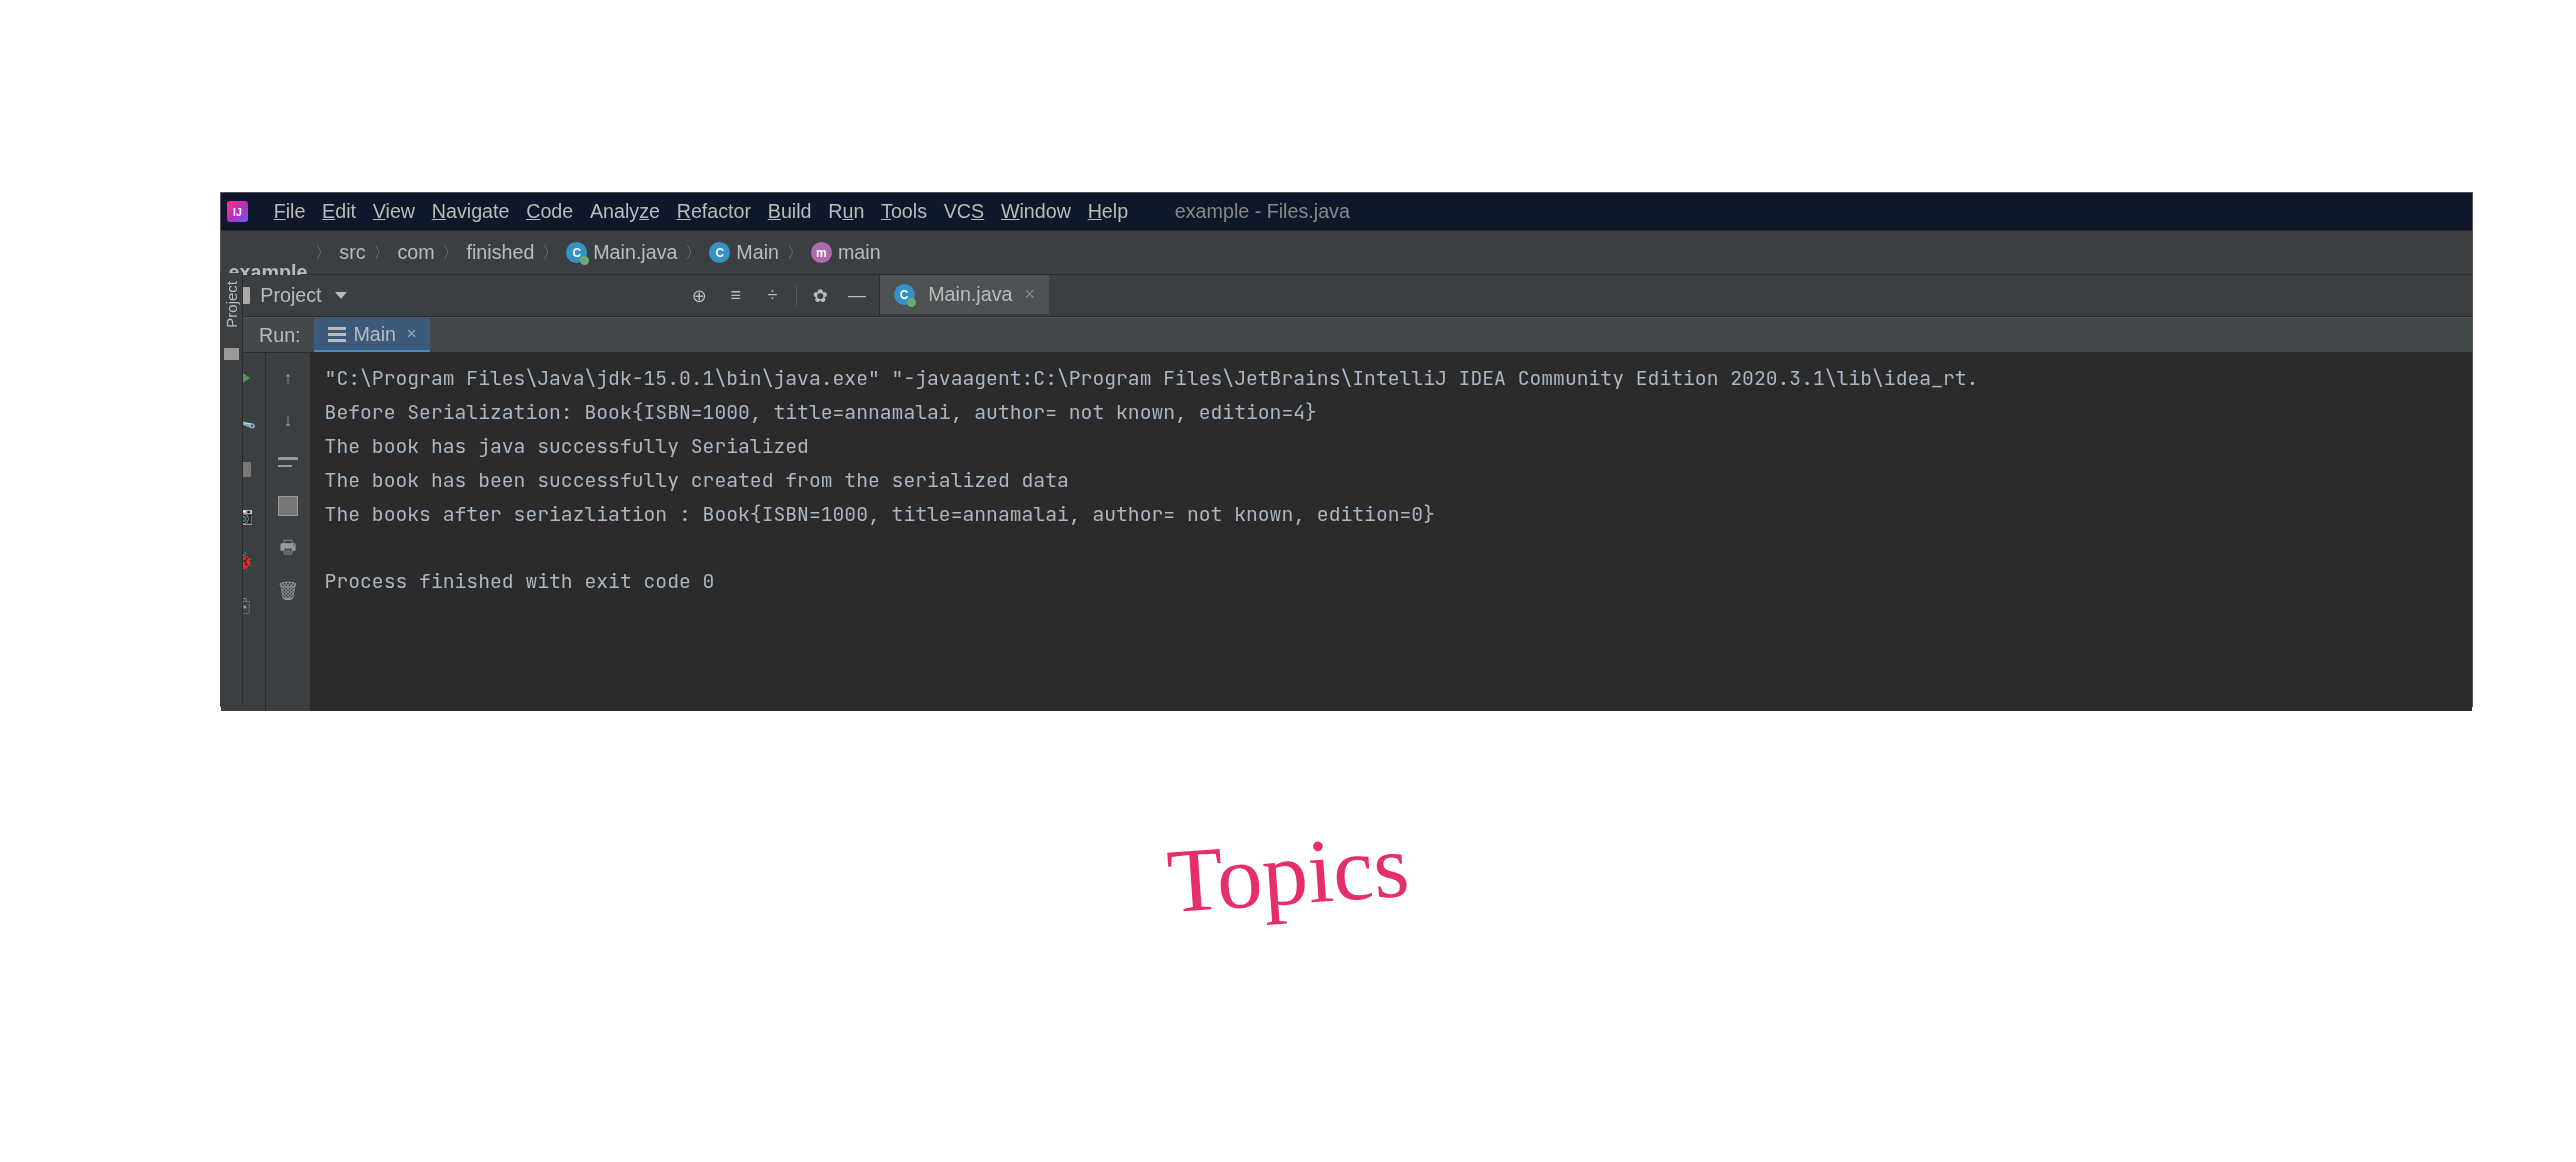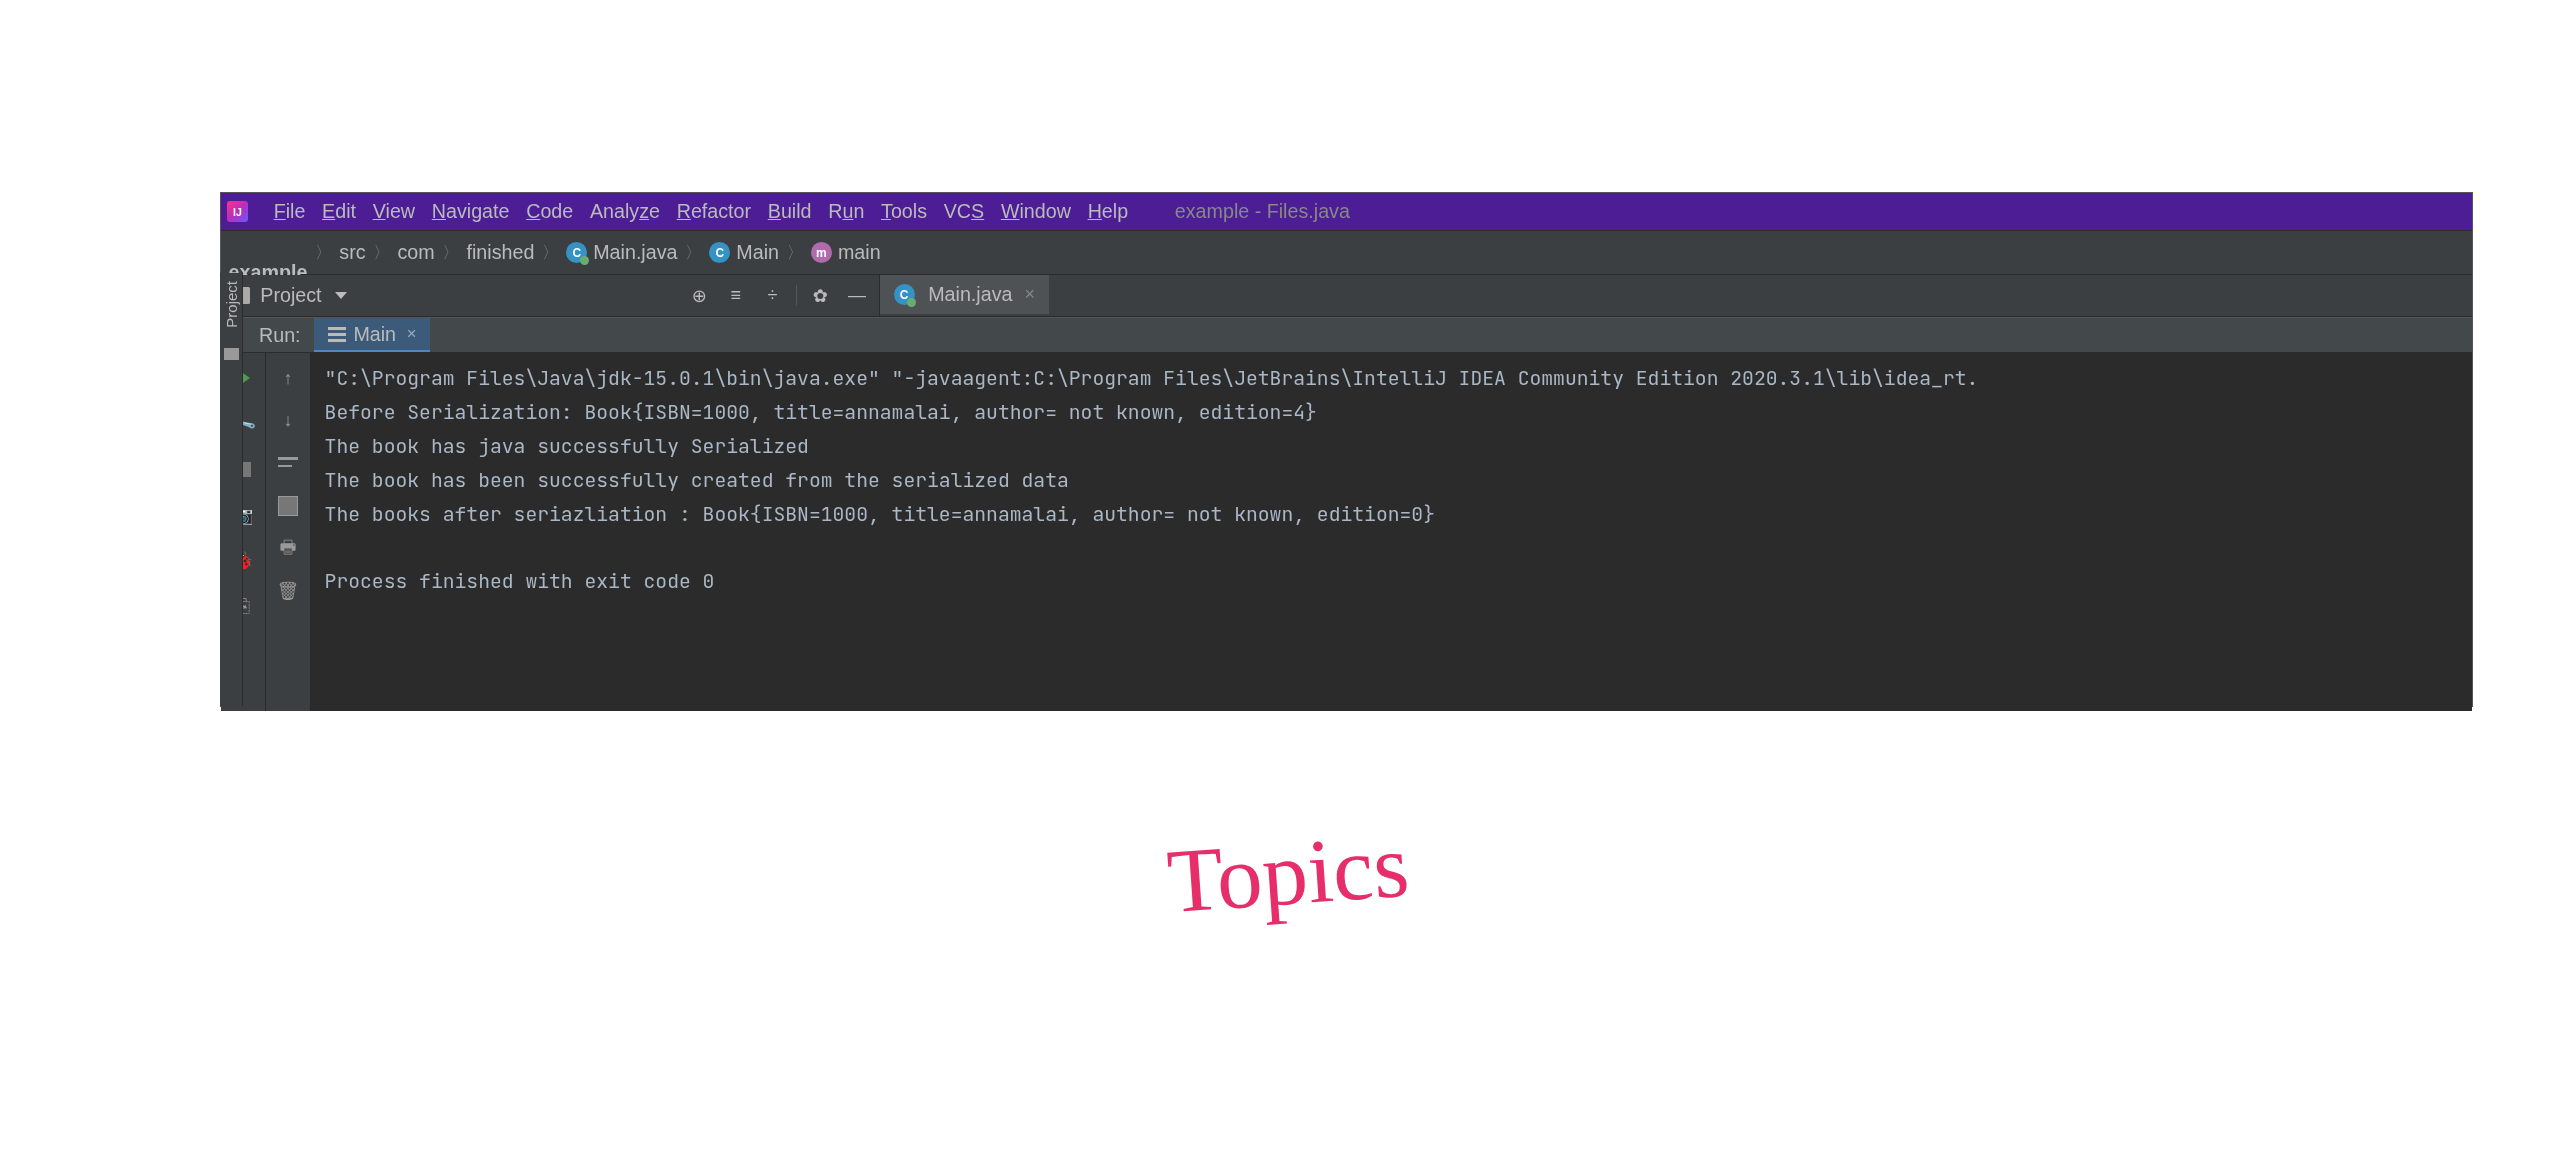--- a/index.html
+++ b/index.html
@@ -18,21 +18,21 @@
     height: 515px;
     background: #2b2b2b;
     color: #bbbbbb;
     font-size: 19.7px;
     border: 0.8px solid #555;
   }
   
   .menu-bar {
     display: flex;
     align-items: center;
-    background: #4c1d95;
+    background: #0f172a;
     height: 38px;
     padding: 0 6px;
     gap: 16.7px;
     border-bottom: 0.8px solid #2b2b2b;
   }
   .app-icon {
     width: 21px;
     height: 21px;
     background: linear-gradient(135deg, #ff318c 0%, #b82fbb 50%, #6b57ff 100%);
     border-radius: 3px;

